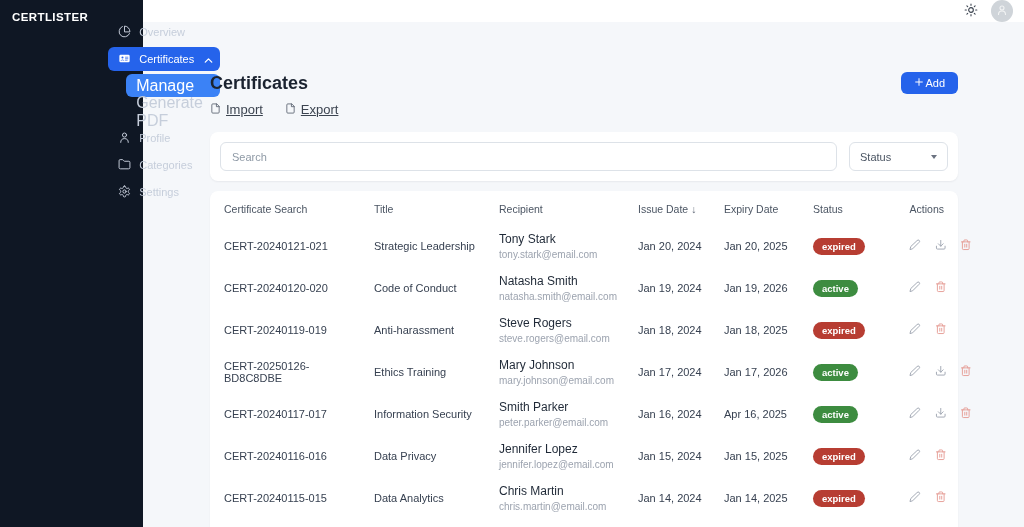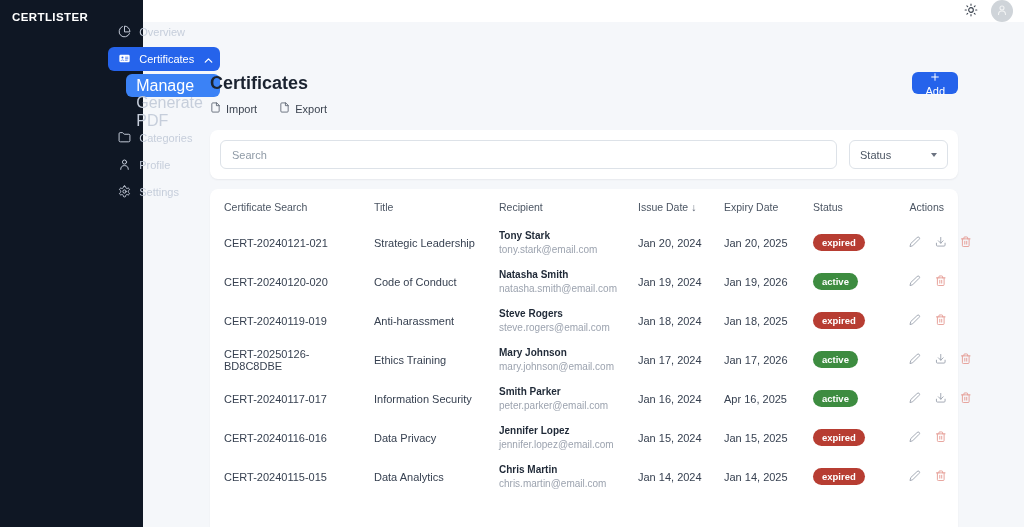--- a/index.html
+++ b/index.html
@@ -22,42 +22,42 @@
   .main { flex:1; display:flex; flex-direction:column; }
   .topbar { height:31px; background:#ffffff; display:flex; align-items:center; justify-content:flex-end; gap:9px; padding:0 11px; }
   .theme-btn { border:none; background:transparent; color:#3c4450; width:22px; height:22px; display:flex; align-items:center; justify-content:center; cursor:pointer; }
   .theme-btn svg { width:14px; height:14px; }
   .avatar { width:22px; height:22px; border-radius:50%; background:#cfd4d9; display:flex; align-items:center; justify-content:center; cursor:pointer; }
   .avatar svg { width:12px; height:12px; }
 
   .content { padding:50px 66px 0 67px; }
   .page-head { display:flex; justify-content:space-between; align-items:center; }
   .page-title { font-size:18px; font-weight:700; color:#1b2330; }
-  .add-btn { background:#2563eb; color:#ffffff; border:none; border-radius:6px; height:22px; padding:0 13px; font-size:11px; display:flex; align-items:center; gap:1px; cursor:pointer;flex-direction:column; }
+  .add-btn { background:#2563eb; color:#ffffff; border:none; border-radius:6px; height:22px; padding:0 13px; font-size:11px; display:flex; align-items:center; gap:1px; cursor:pointer; }
   .add-btn svg { width:10px; height:10px; }
 
   .io-row { display:flex; gap:22px; margin-top:8px; }
-  .io-btn { display:flex; align-items:center; gap:5px; font-size:11px; color:#3c4450; background:none; border:none; cursor:pointer; }
+  .io-btn { display:flex; align-items:center; gap:5px; font-size:13px; color:#3c4450; background:none; border:none; cursor:pointer;text-decoration:underline; }
   .io-btn svg { width:11px; height:11px; color:#555e6b; }
 
   .filter-card { margin-top:15px; background:#ffffff; border-radius:8px; padding:10px; display:flex; gap:12px; box-shadow:0 1px 2px rgba(16,24,40,.06); }
   .search-input { flex:1; height:29px; border:1px solid #dde2e8; border-radius:6px; padding:0 11px; font-size:11px; color:#374151; outline:none; background:#fff; font-family:inherit; }
   .search-input::placeholder { color:#8f9aa6; }
   .select { width:99px; height:29px; border:1px solid #dde2e8; border-radius:6px; display:flex; align-items:center; justify-content:space-between; padding:0 10px; font-size:11px; color:#4b5563; cursor:pointer; flex-shrink:0; background:#fff; }
   .tri { width:0; height:0; border-left:3.5px solid transparent; border-right:3.5px solid transparent; border-top:4px solid #6b7280; }
 
   .table-card { margin-top:10px; background:#ffffff; border-radius:8px 8px 0 0; padding:0 10px; box-shadow:0 1px 2px rgba(16,24,40,.06); height:350px; }
   table { width:100%; border-collapse:collapse; table-layout:fixed; }
   col.c1{width:150px} col.c2{width:125px} col.c3{width:139px} col.c4{width:86px} col.c5{width:89px} col.c6{width:85px} col.c7{width:auto}
   th { text-align:left; font-size:10.5px; font-weight:500; color:#4b5563; padding:12px 4px 10px 4px; white-space:nowrap; }
   th:last-child { text-align:right; }
   .sort-arrow { color:#6b7280; margin-left:3px; font-size:10.5px; }
   td { font-size:11px; color:#374151; padding:7px 4px; vertical-align:middle; }
   td:last-child { text-align:right; white-space:nowrap; }
-  .rname { color:#1f2937; font-weight:700; font-size:10px; margin-bottom:3px; }
+  .rname { color:#1f2937; font-weight:400; font-size:12px; margin-bottom:3px; }
   .remail { color:#9ca3af; font-size:10px; }
   .badge { display:inline-block; padding:3px 9px; border-radius:999px; font-size:9.5px; font-weight:700; color:#ffffff; }
   .badge.expired { background:#b73d32; }
   .badge.active  { background:#3d8c40; }
   .icon-btn { background:none; border:none; padding:0; margin-left:11px; cursor:pointer; color:#9ca3af; }
   .icon-btn svg { width:11.5px; height:11.5px; display:block; }
   .icon-btn.danger { color:#e59a92; }
 </style>
 </head>
 <body>
@@ -91,31 +91,31 @@
 
       <div class="sub-item active">
         <span>Manage</span>
       </div>
       <div class="sub-item">
         <span>Generate PDF</span>
       </div>
 
       <div class="nav-item">
         <span><svg viewBox="0 0 24 24" fill="none" stroke="currentColor" stroke-width="1.8" stroke-linecap="round" stroke-linejoin="round">
-              <path d="M20 20a2 2 0 0 0 2-2V8a2 2 0 0 0-2-2h-7.9a2 2 0 0 1-1.69-.9L9.6 3.9A2 2 0 0 0 7.93 3H4a2 2 0 0 0-2 2v13a2 2 0 0 0 2 2Z"></path>
-            </svg></span>
-        <span>Categories</span>
+              <circle cx="12" cy="7.5" r="3.8"></circle>
+              <path d="M5 21a7 7 0 0 1 14 0"></path>
+            </svg></span>
+        <span>Profile</span>
       </div>
 
       <div class="nav-item">
         <span><svg viewBox="0 0 24 24" fill="none" stroke="currentColor" stroke-width="1.8" stroke-linecap="round" stroke-linejoin="round">
-              <circle cx="12" cy="7.5" r="3.8"></circle>
-              <path d="M5 21a7 7 0 0 1 14 0"></path>
-            </svg></span>
-        <span>Profile</span>
+              <path d="M20 20a2 2 0 0 0 2-2V8a2 2 0 0 0-2-2h-7.9a2 2 0 0 1-1.69-.9L9.6 3.9A2 2 0 0 0 7.93 3H4a2 2 0 0 0-2 2v13a2 2 0 0 0 2 2Z"></path>
+            </svg></span>
+        <span>Categories</span>
       </div>
 
       <div class="nav-item">
         <span><svg viewBox="0 0 24 24" fill="none" stroke="currentColor" stroke-width="1.8" stroke-linecap="round" stroke-linejoin="round">
               <path d="M12.22 2h-.44a2 2 0 0 0-2 2v.18a2 2 0 0 1-1 1.73l-.43.25a2 2 0 0 1-2 0l-.15-.08a2 2 0 0 0-2.73.73l-.22.38a2 2 0 0 0 .73 2.73l.15.1a2 2 0 0 1 1 1.72v.51a2 2 0 0 1-1 1.74l-.15.09a2 2 0 0 0-.73 2.73l.22.38a2 2 0 0 0 2.73.73l.15-.08a2 2 0 0 1 2 0l.43.25a2 2 0 0 1 1 1.73V20a2 2 0 0 0 2 2h.44a2 2 0 0 0 2-2v-.18a2 2 0 0 1 1-1.73l.43-.25a2 2 0 0 1 2 0l.15.08a2 2 0 0 0 2.73-.73l.22-.39a2 2 0 0 0-.73-2.73l-.15-.08a2 2 0 0 1-1-1.74v-.5a2 2 0 0 1 1-1.74l.15-.09a2 2 0 0 0 .73-2.73l-.22-.38a2 2 0 0 0-2.73-.73l-.15.08a2 2 0 0 1-2 0l-.43-.25a2 2 0 0 1-1-1.73V4a2 2 0 0 0-2-2z"></path>
               <circle cx="12" cy="12" r="3"></circle>
             </svg></span>
         <span>Settings</span>
       </div>
 

